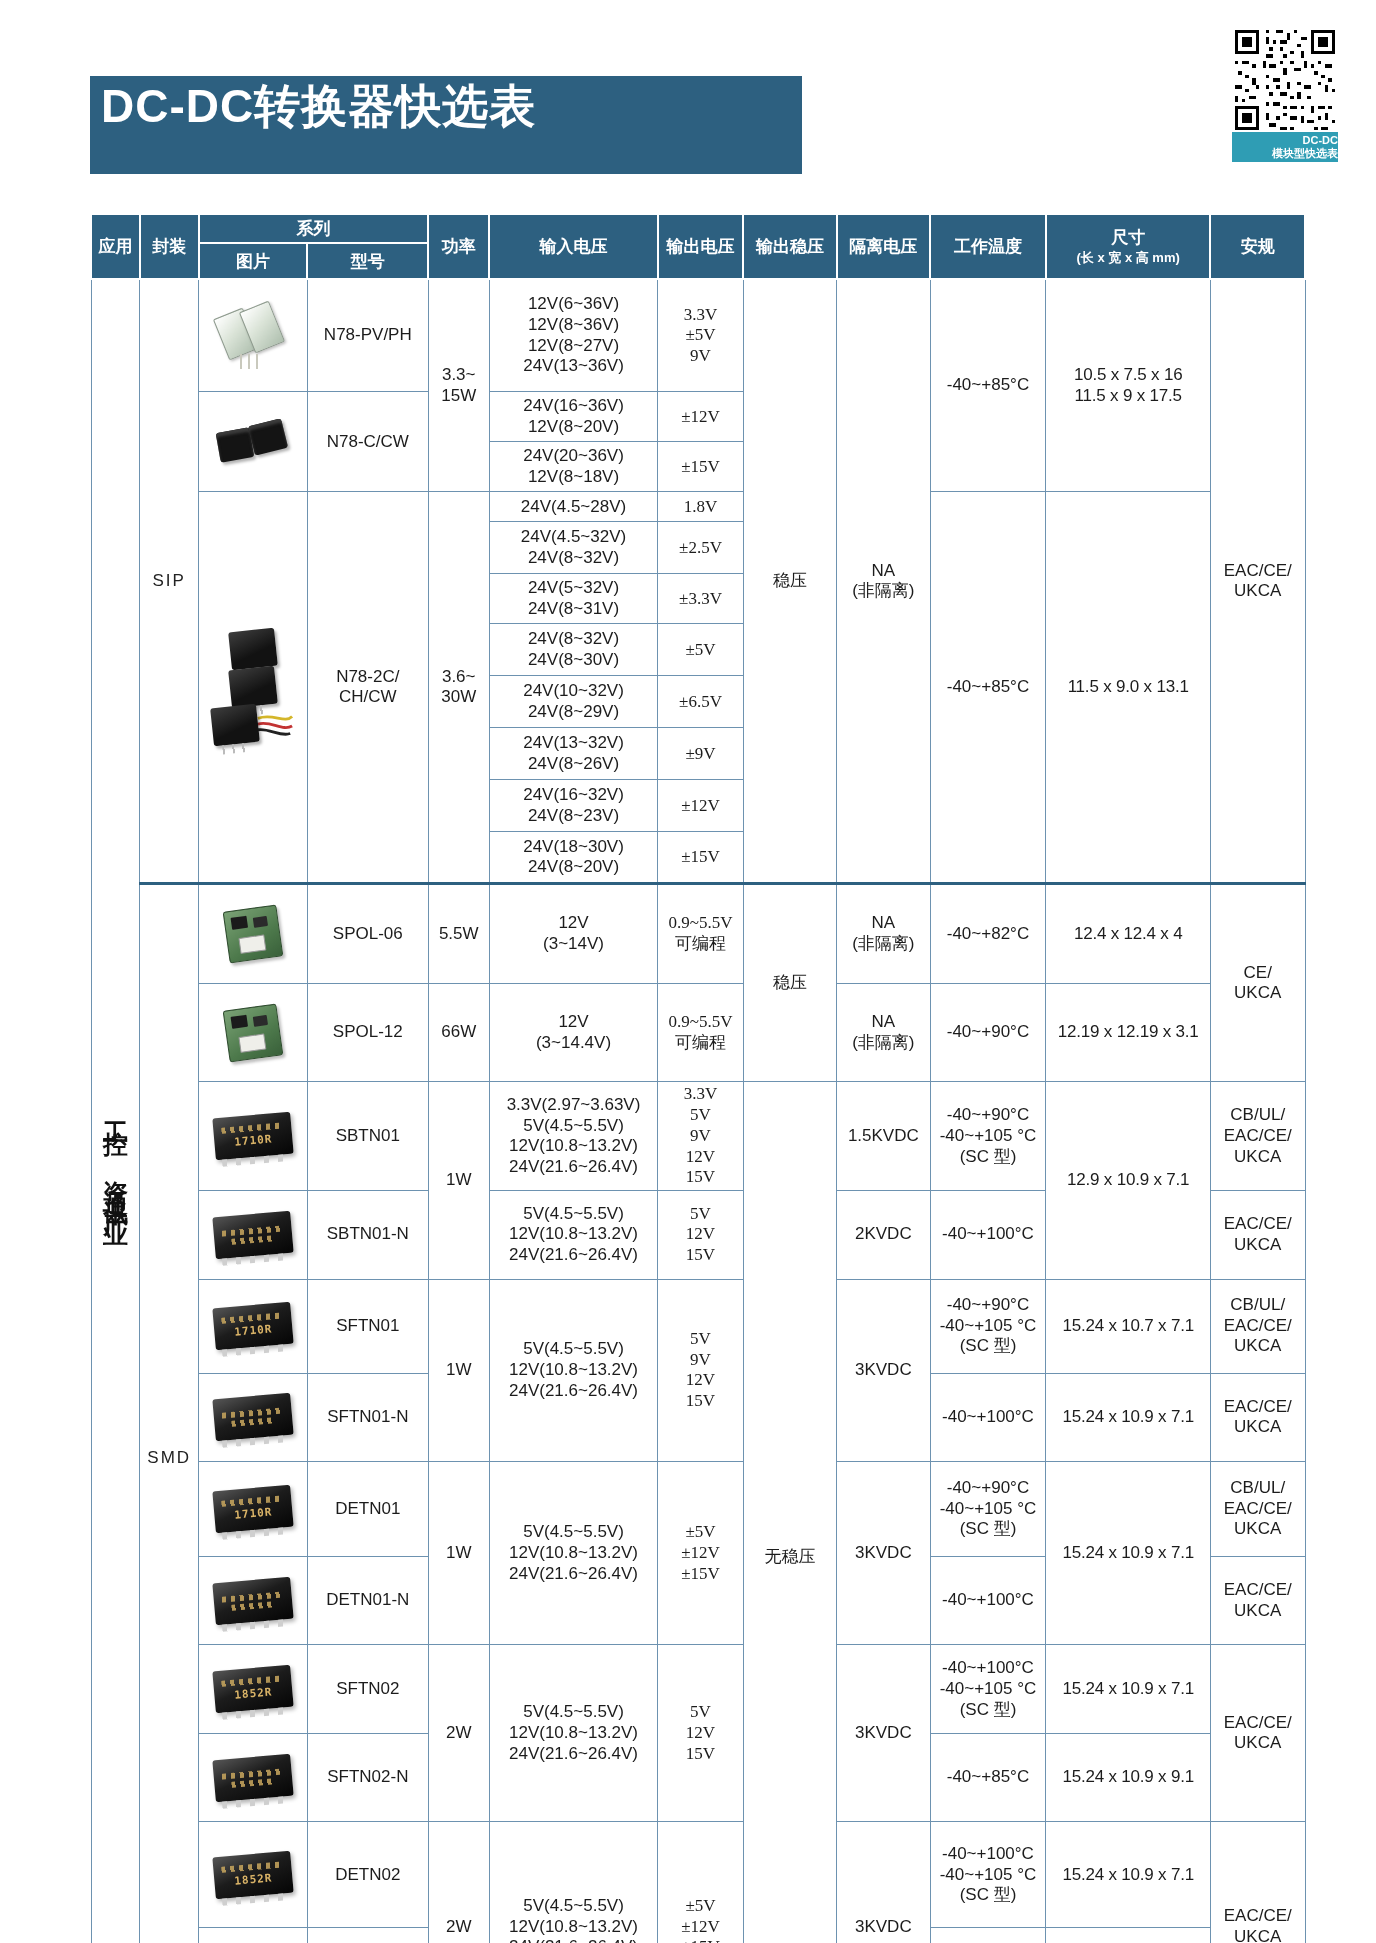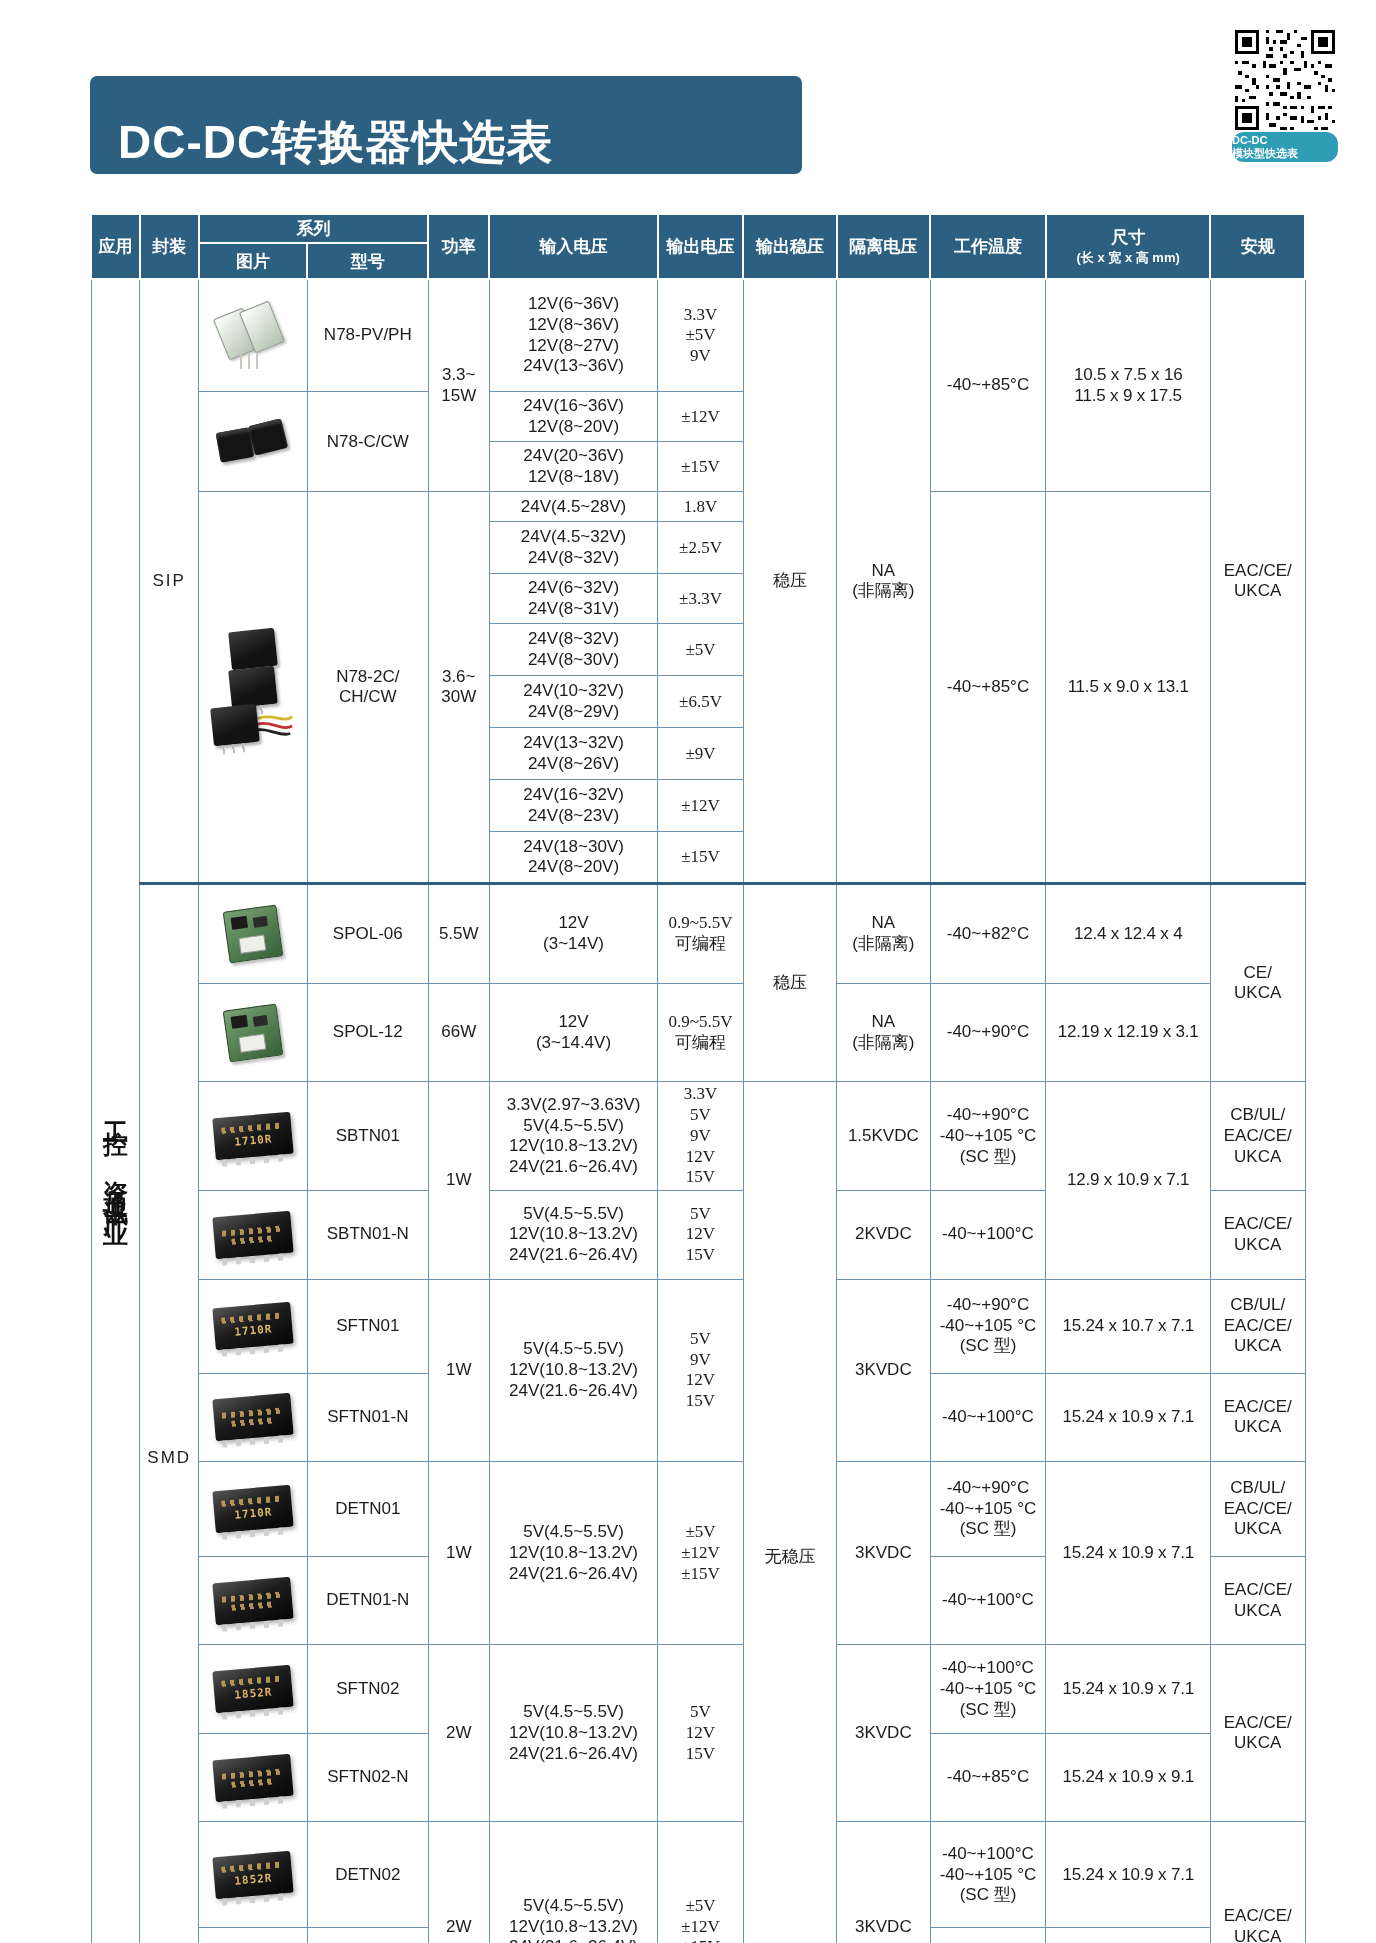--- a/index.html
+++ b/index.html
@@ -1,28 +1,28 @@
 <!DOCTYPE html>
 <html><head>
 <meta charset="utf-8">
 <style>
   html,body{margin:0;padding:0;background:#fff;}
   .page{position:relative;width:1376px;height:1943px;background:#fff;overflow:hidden;
         font-family:"Liberation Sans","DejaVu Sans",sans-serif;color:#1c1c1c;}
 
   
   .banner{position:absolute;left:90px;top:76px;width:712px;height:98px;background:#2d6080;
-          display:flex;align-items:flex-end;padding-left:28px;box-sizing:border-box;border-radius:7px;}
+          display:flex;align-items:flex-start;padding-left:11px;box-sizing:border-box;}
   .banner h1{margin:0;color:#fff;font-size:46px;font-weight:bold;letter-spacing:1px;}
 
   
   .qr-block{position:absolute;left:1232px;top:30px;width:106px;}
   .qr-svg{display:block;width:106px;height:100px;background:#fff;}
-  .qr-caption{background:#2f9db4;color:#fff;text-align:left;font-size:11px;line-height:13px;
-              font-weight:bold;padding:2px 0;margin-top:2px;border-radius:12px;}
+  .qr-caption{background:#2f9db4;color:#fff;text-align:right;font-size:11px;line-height:13px;
+              font-weight:bold;padding:2px 0;margin-top:2px;}
 
   
   table.spec{position:absolute;left:90px;top:213px;width:1216px;border-collapse:collapse;
              table-layout:fixed;}
   table.spec th{background:#2d6080;color:#fff;font-size:17px;font-weight:bold;
                 border:2.5px solid #fff;padding:2px;text-align:center;vertical-align:middle;}
   table.spec th .sub{font-size:13px;font-weight:bold;}
   table.spec td{border:1.5px solid #6d92b0;background:#fff;padding:2px 6px;font-size:17px;
                 line-height:1.22;text-align:center;vertical-align:middle;white-space:pre-line;}
   tr.h1{height:28px}
@@ -224,21 +224,21 @@
         <td class="vout">1.8V</td>
         <td rowspan="8">-40~+85°C</td>
         <td rowspan="8" class="size">11.5 x 9.0 x 13.1</td>
       </tr>
       <tr style="height:52px">
         <td class="vin">24V(4.5~32V)
 24V(8~32V)</td>
         <td class="vout">±2.5V</td>
       </tr>
       <tr style="height:50px">
-        <td class="vin">24V(6~32V)
+        <td class="vin">24V(5~32V)
 24V(8~31V)</td>
         <td class="vout">±3.3V</td>
       </tr>
       <tr style="height:52px">
         <td class="vin">24V(8~32V)
 24V(8~30V)</td>
         <td class="vout">±5V</td>
       </tr>
       <tr style="height:52px">
         <td class="vin">24V(10~32V)

